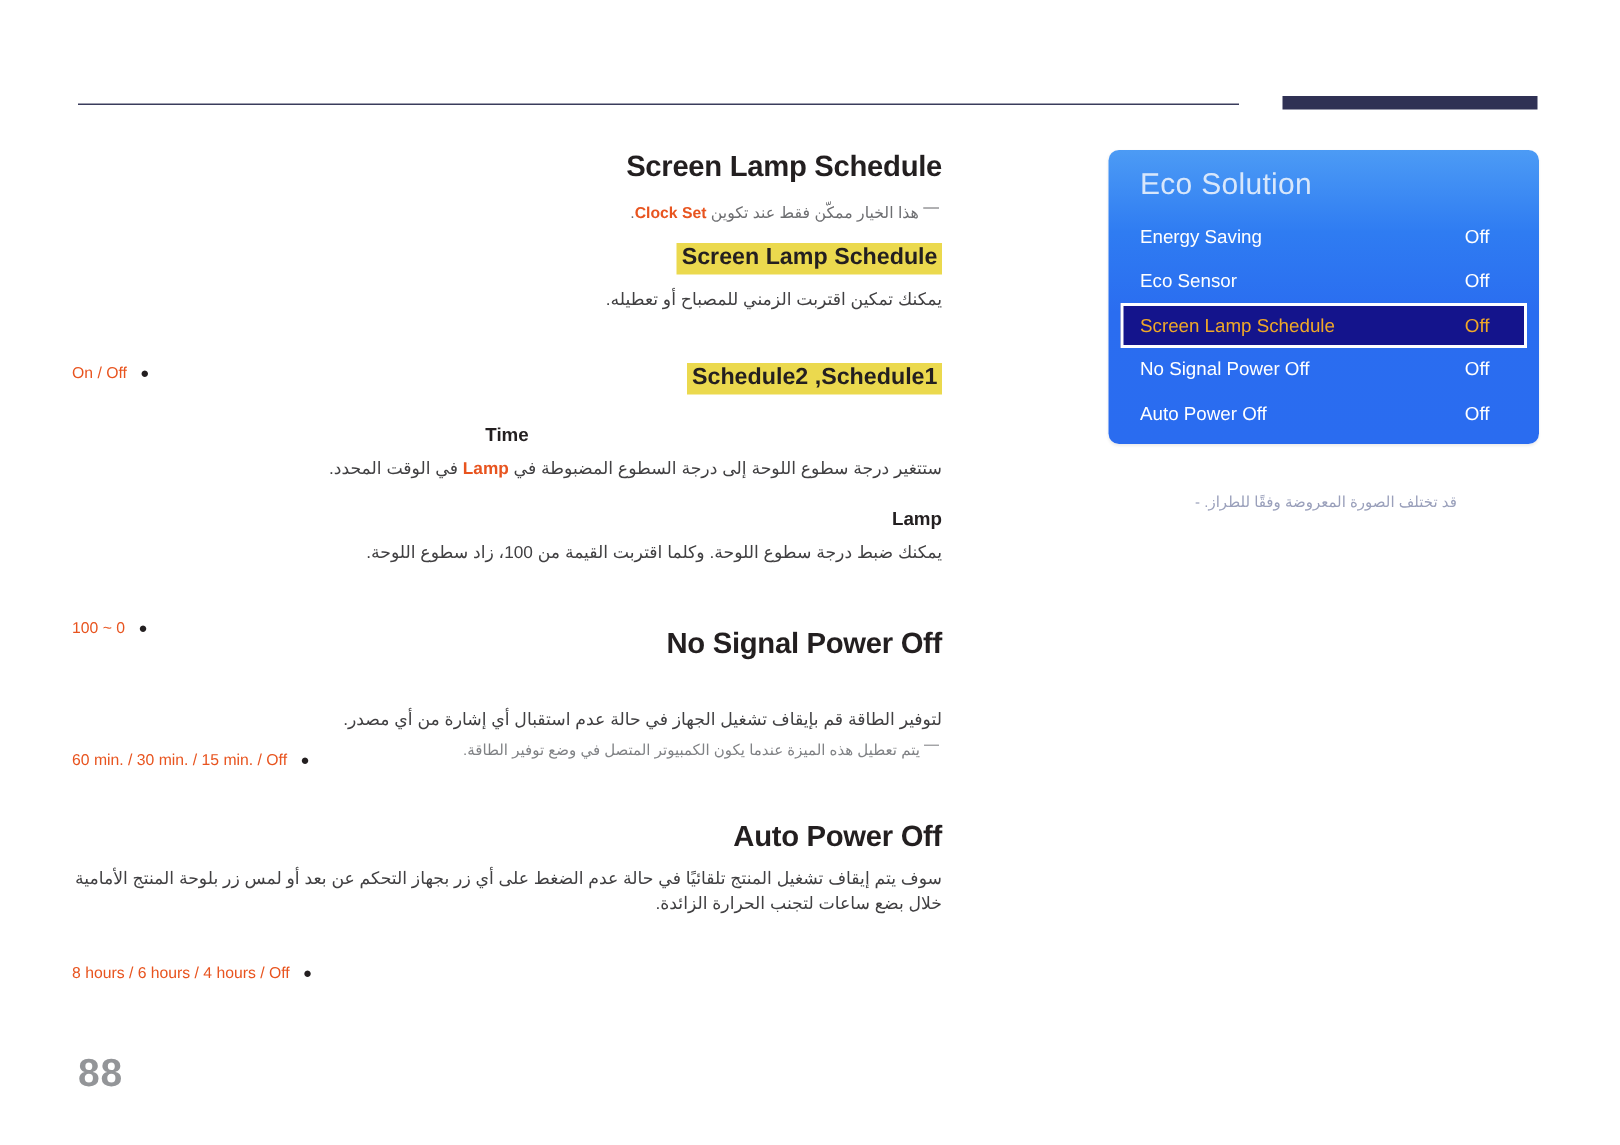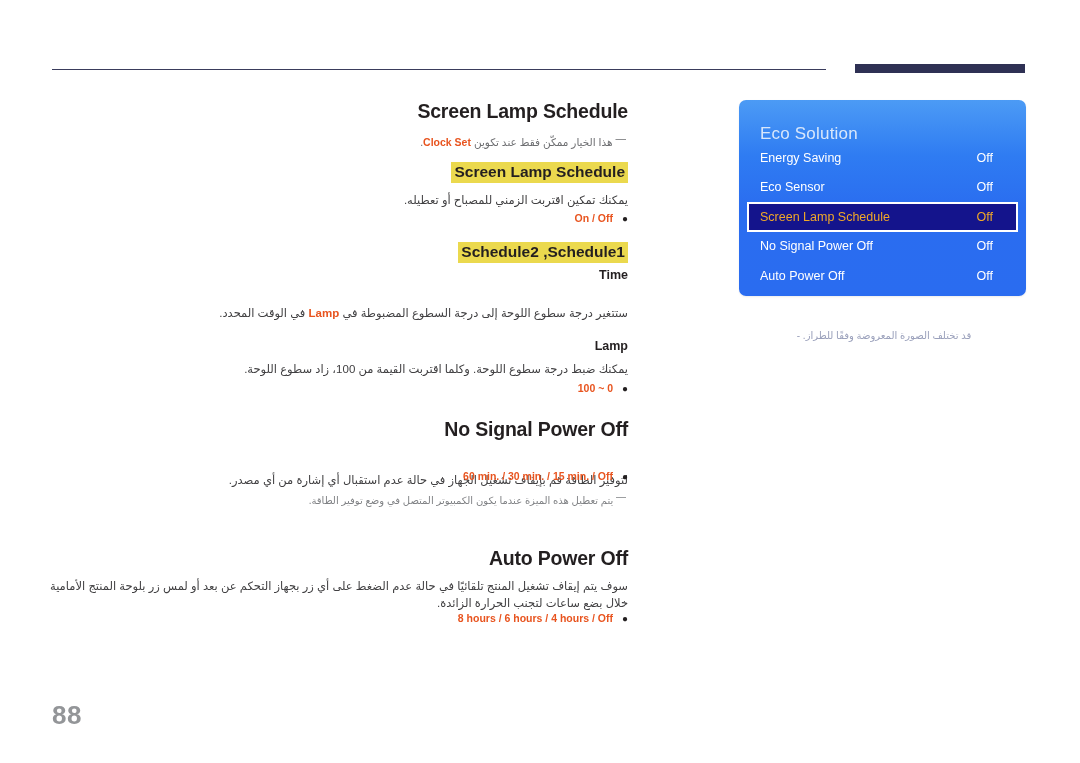--- a/index.html
+++ b/index.html
@@ -99,25 +99,26 @@
 
   .body-ar {
     font-size: 11.5px;
     color: #414042;
     line-height: 1.5;
     text-align: right;
   }
 
   .opt-line {
     font-size: 10.5px;
-    font-weight: bold;
+    font-weight: normal;
     color: #e8541f;
-    text-align: right;
+    text-align: left;
     line-height: 1.4;
     direction: rtl;
+    margin-top: 31px;
   }
   .opt-line .bullet {
     font-size: 10px;
     color: #231f20;
     margin-left: 6px;
   }
   .opt-line .vals {
     direction: ltr;
     unicode-bidi: embed;
     display: inline-block;
@@ -143,22 +144,22 @@
     height: 196px;
     border-radius: 7px;
     background: linear-gradient(180deg, #4c9bf5 0%, #2f7cf2 28%, #2a6df0 55%, #2a6cf0 100%);
     box-shadow: 0 1px 2px rgba(0,0,0,0.08);
     overflow: hidden;
     direction: ltr;
   }
   .osd-title {
     position: absolute;
     left: 21px;
-    top: 24px;
-    font-size: 17px;
+    top: 12px;
+    font-size: 20px;
     color: #d8e7fb;
     letter-spacing: 0.2px;
   }
   .osd-list {
     position: absolute;
     left: 0;
     top: 44px;
     width: 287px;
   }
   .osd-row {
@@ -243,21 +244,21 @@
 
   <div class="col opt-line" style="top:211px;">
     <span class="bullet">●</span>
     <span class="vals">On / Off</span>
   </div>
 
   <div class="col" style="top:242px;">
     <span class="hl">Schedule2 ,Schedule1</span>
   </div>
 
-  <div class="col sub-label" style="top:268px;">Time</div>
+  <div class="col sub-label" style="top:283px;text-align:center;">Time</div>
 
   <div class="col body-ar" style="top:305px;">
     <span>ستتغير درجة سطوع اللوحة إلى درجة السطوع المضبوطة في</span>
     <span class="orange">Lamp</span>
     <span>في الوقت المحدد.</span>
   </div>
 
   <div class="col sub-label" style="top:339px;">Lamp</div>
 
   <div class="col body-ar" style="top:361px;">يمكنك ضبط درجة سطوع اللوحة. وكلما اقتربت القيمة من 100، زاد سطوع اللوحة.</div>

